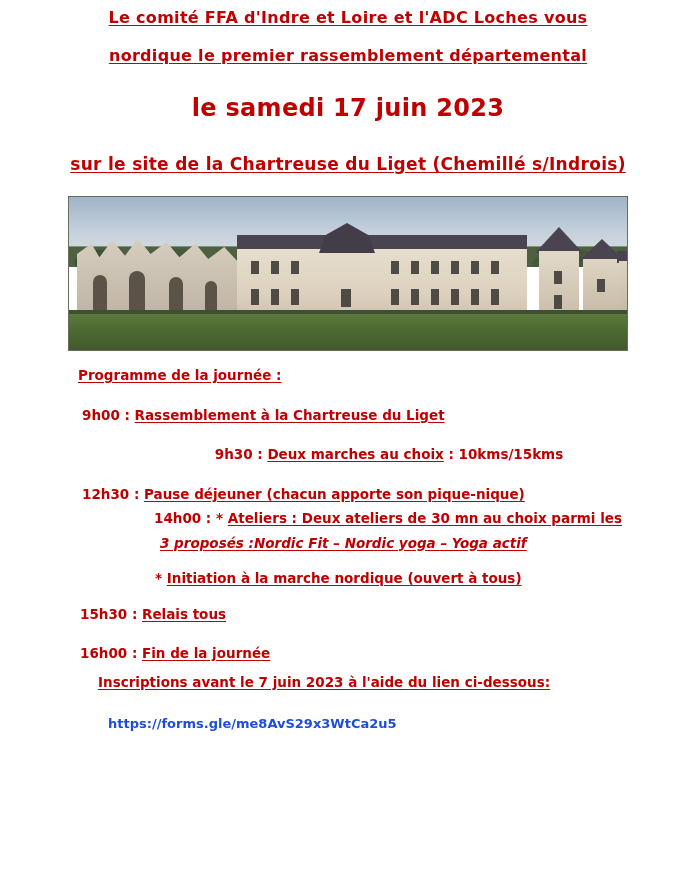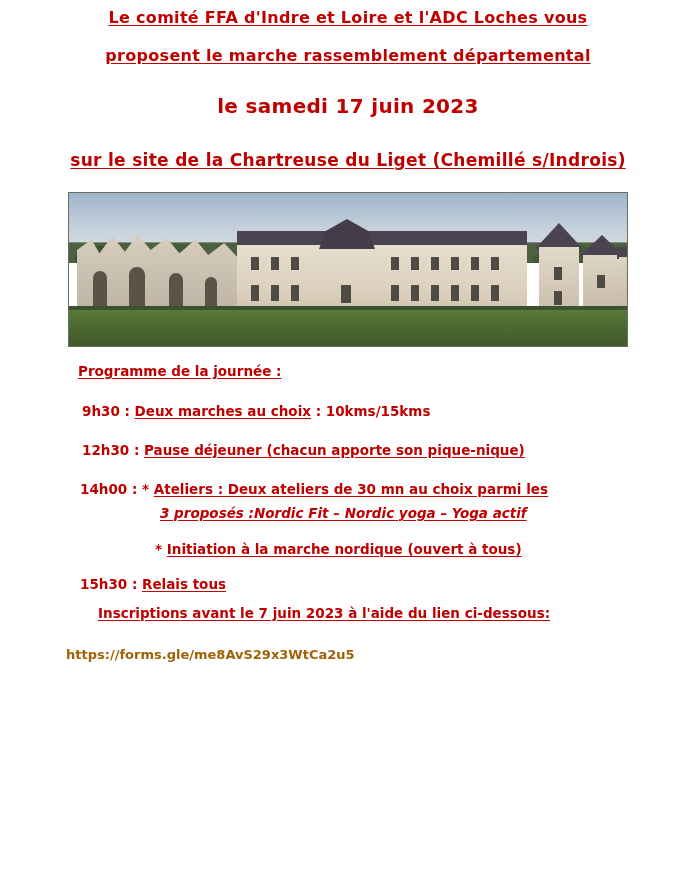--- a/index.html
+++ b/index.html
@@ -24,21 +24,21 @@
     color: #c00000;
     font-weight: bold;
     letter-spacing: 0.3px;
   }
   .hdr .u {
     text-underline-offset: 2px;
   }
   .l1 { font-size: 16px; margin-top: 8px; }
   .l2 { font-size: 16px; margin-top: 19px; }
   .l3 { font-size: 16px; margin-top: 27px; }
-  .l4 { font-size: 20px; margin-top: 29px; }
+  .l4 { font-size: 24px; margin-top: 29px; }
   .l5 { font-size: 17px; margin-top: 32px; }
 
   .photo-wrap {
     margin: 22px 0 0 68px;
     width: 560px;
     height: 155px;
     overflow: hidden;
     position: relative;
     border: 1px solid #6b6b5e;
     box-sizing: border-box;
@@ -154,41 +154,41 @@
     color: #c00000;
     font-weight: bold;
     font-size: 13.5px;
     line-height: 1.0;
   }
   .row { position: relative; }
   .u { text-decoration: underline; text-underline-offset: 2px; }
 
   .r-prog   { margin: 12px 0 0 78px; }
   .r-0900   { margin: 26px 0 0 82px; }
-  .r-0930   { margin: 26px 0 11px 82px; }
+  .r-0930   { margin: 26px 0 11px 82px; text-align: center; }
   .r-1230   { margin: 26px 0 0 82px; }
   .r-aper   { margin: 22px 0 0 155px; }
-  .r-1400   { margin: 25px 0 0 80px; }
+  .r-1400   { margin: 11px 0 0 80px; text-align: center; }
   .r-1400b  { margin: 11px 0 0 160px; font-style: italic; }
   .r-init   { margin: 22px 0 16px 155px; }
   .r-1530   { margin: 22px 0 0 80px; }
   .r-1600   { margin: 26px 0 0 80px; }
   .r-insc   { margin: 15px 0 0 98px; }
-  .r-link   { margin: 28px 0 0 66px; color: #a16207; font-size: 13px; }
+  .r-link   { margin: 28px 0 0 108px; color: #1d4ed8; font-size: 13px; }
 </style>
 </head>
 <body>
 
 <div class="page">
 
   <div class="hdr l1">
     <span class="u">Le comité FFA d'Indre et Loire et l'ADC Loches vous</span>
   </div>
   <div class="hdr l2">
-    <span class="u">proposent le marche rassemblement départemental</span>
+    <span class="u">nordique le premier rassemblement départemental</span>
   </div>
   <div class="hdr l4">
     <span>le samedi  17 juin 2023</span>
   </div>
   <div class="hdr l5">
     <span class="u">sur le site de la Chartreuse du Liget (Chemillé s/Indrois)</span>
   </div>
 
   <div class="photo-wrap">
     <div class="sky"></div>
@@ -239,20 +239,23 @@
     <div class="hedge"></div>
     <div class="lawn"></div>
   </div>
 
   <div class="body-text">
 
     <div class="row r-prog">
       <span class="u">Programme de la journée :</span>
     </div>
 
+    <div class="row r-0900">
+      <span>9h00</span><span> : </span><span class="u">Rassemblement à la Chartreuse du Liget</span>
+    </div>
 
     <div class="row r-0930">
       <span>9h30</span><span> : </span><span class="u">Deux marches au choix</span><span> : 10kms/15kms</span>
     </div>
 
     <div class="row r-1230">
       <span>12h30</span><span> : </span><span class="u">Pause déjeuner (chacun apporte son pique-nique)</span>
     </div>
 
 
@@ -265,20 +268,23 @@
     </div>
 
     <div class="row r-init">
       <span>* </span><span class="u">Initiation à la marche nordique (ouvert à tous)</span>
     </div>
 
     <div class="row r-1530">
       <span>15h30</span><span> : </span><span class="u">Relais tous</span>
     </div>
 
+    <div class="row r-1600">
+      <span>16h00</span><span> : </span><span class="u">Fin de la journée</span>
+    </div>
 
     <div class="row r-insc">
       <span class="u">Inscriptions avant le  7 juin 2023 à l'aide du lien ci-dessous:</span>
     </div>
 
     <div class="row r-link">
       <span>https://forms.gle/me8AvS29x3WtCa2u5</span>
     </div>
 
   </div>

